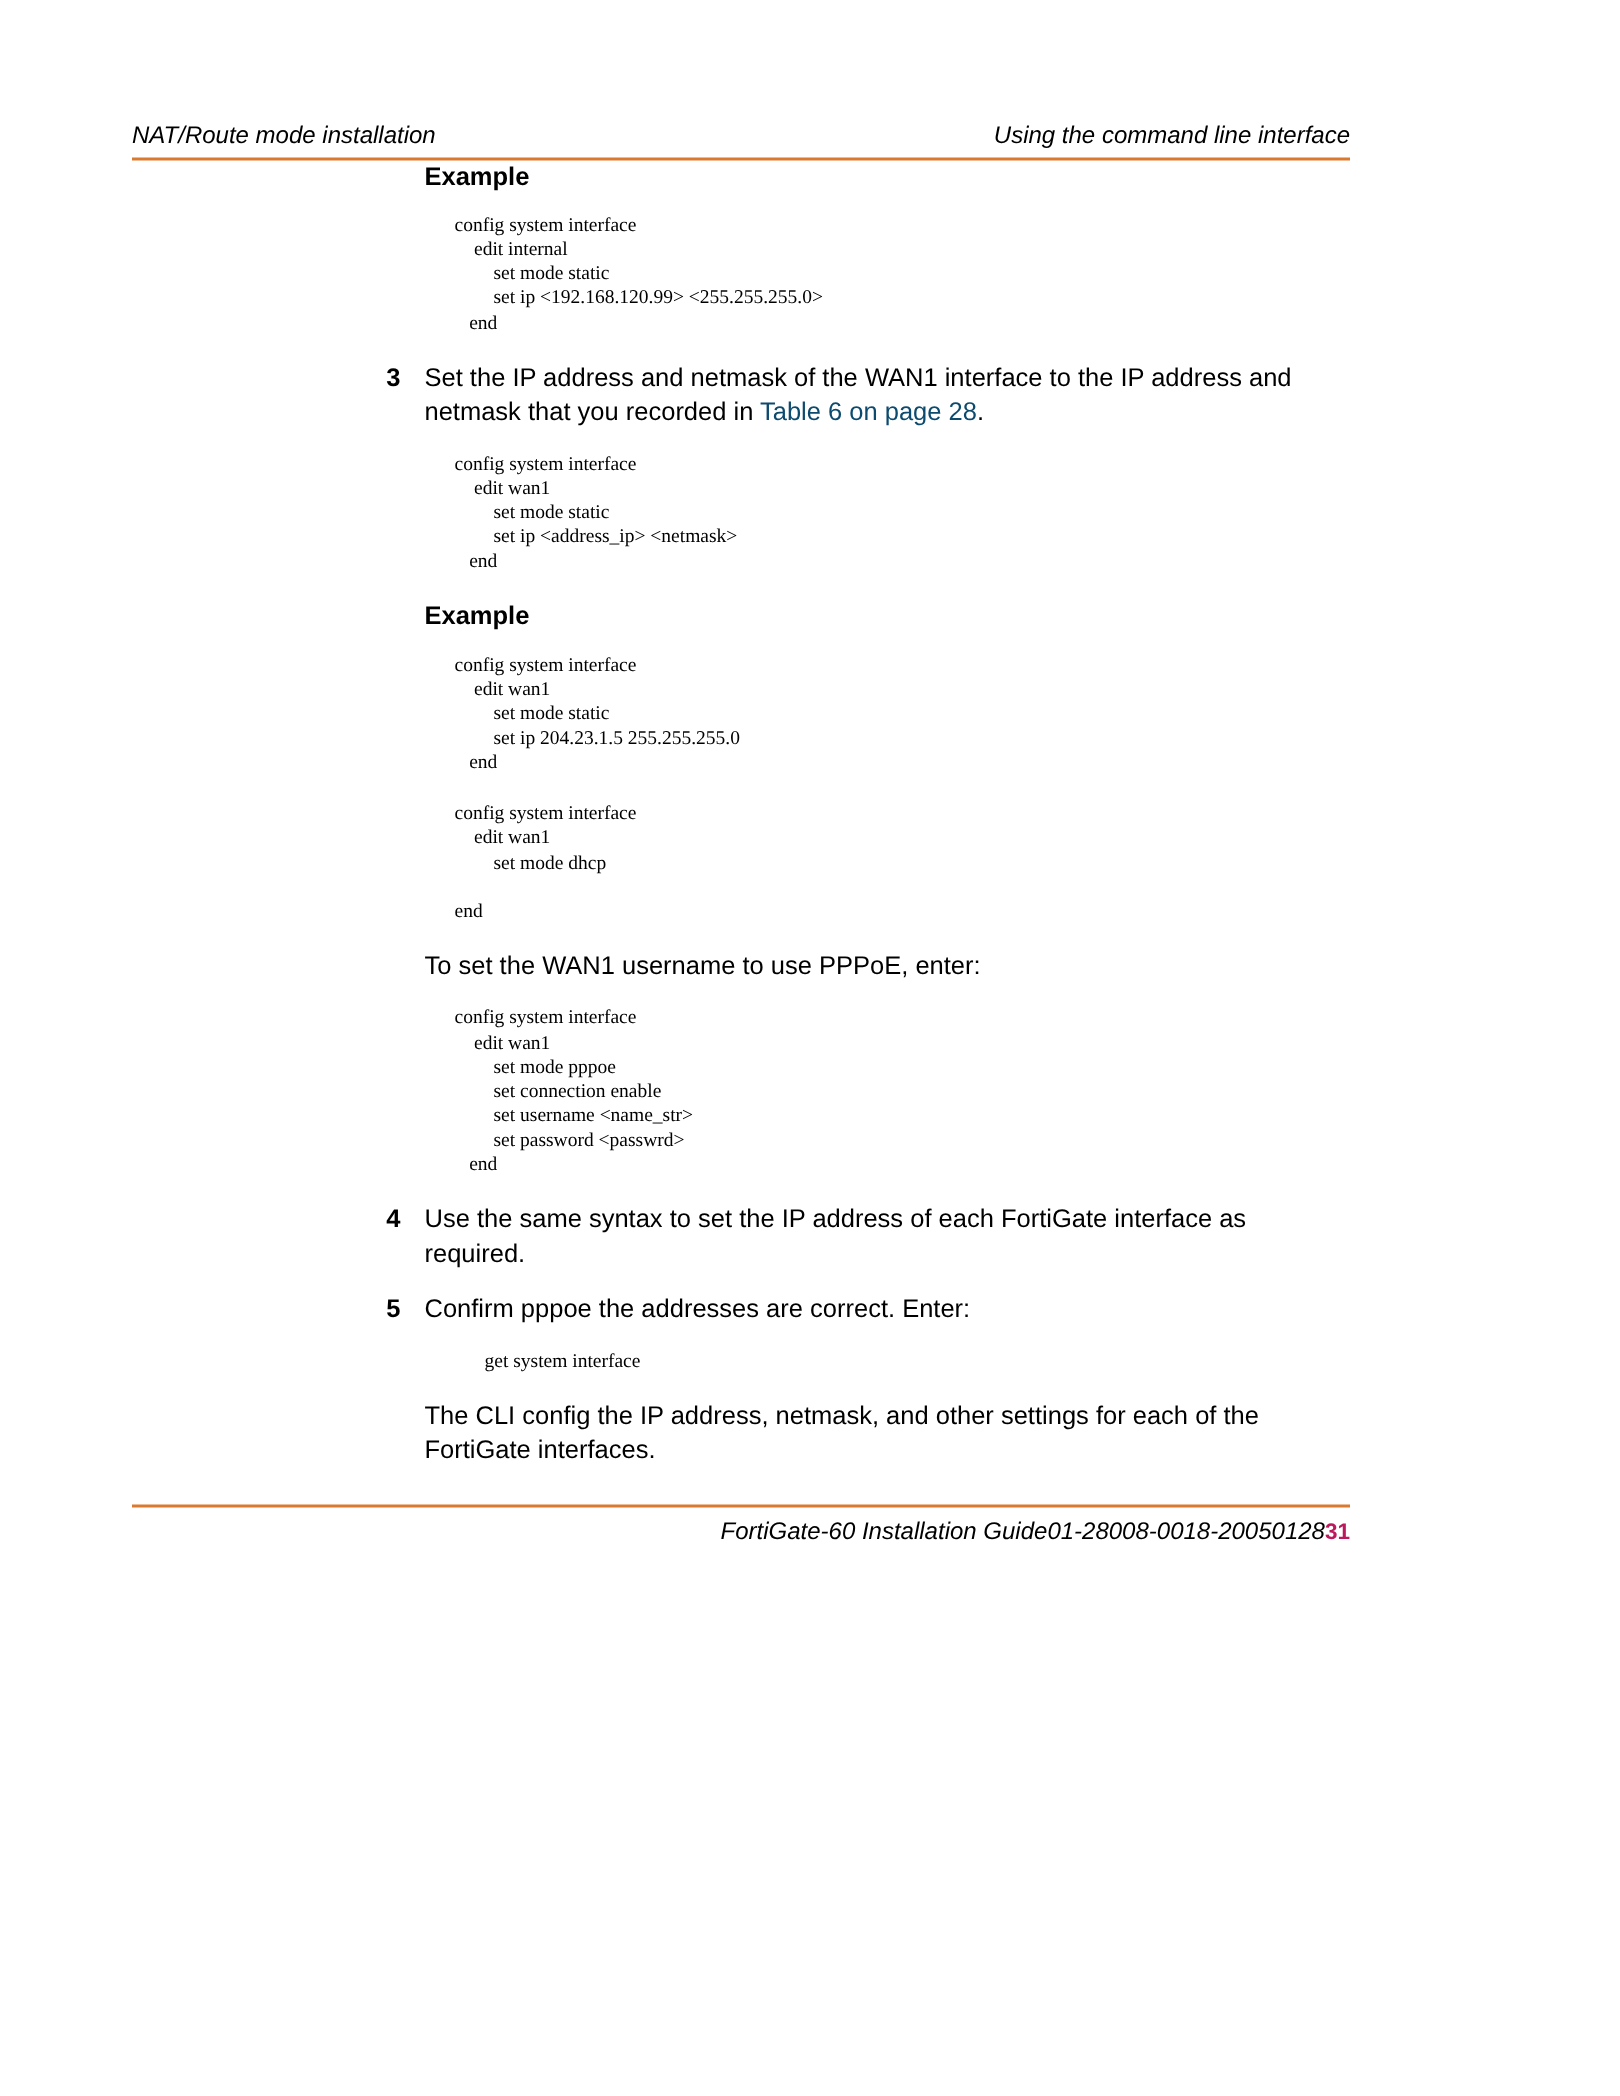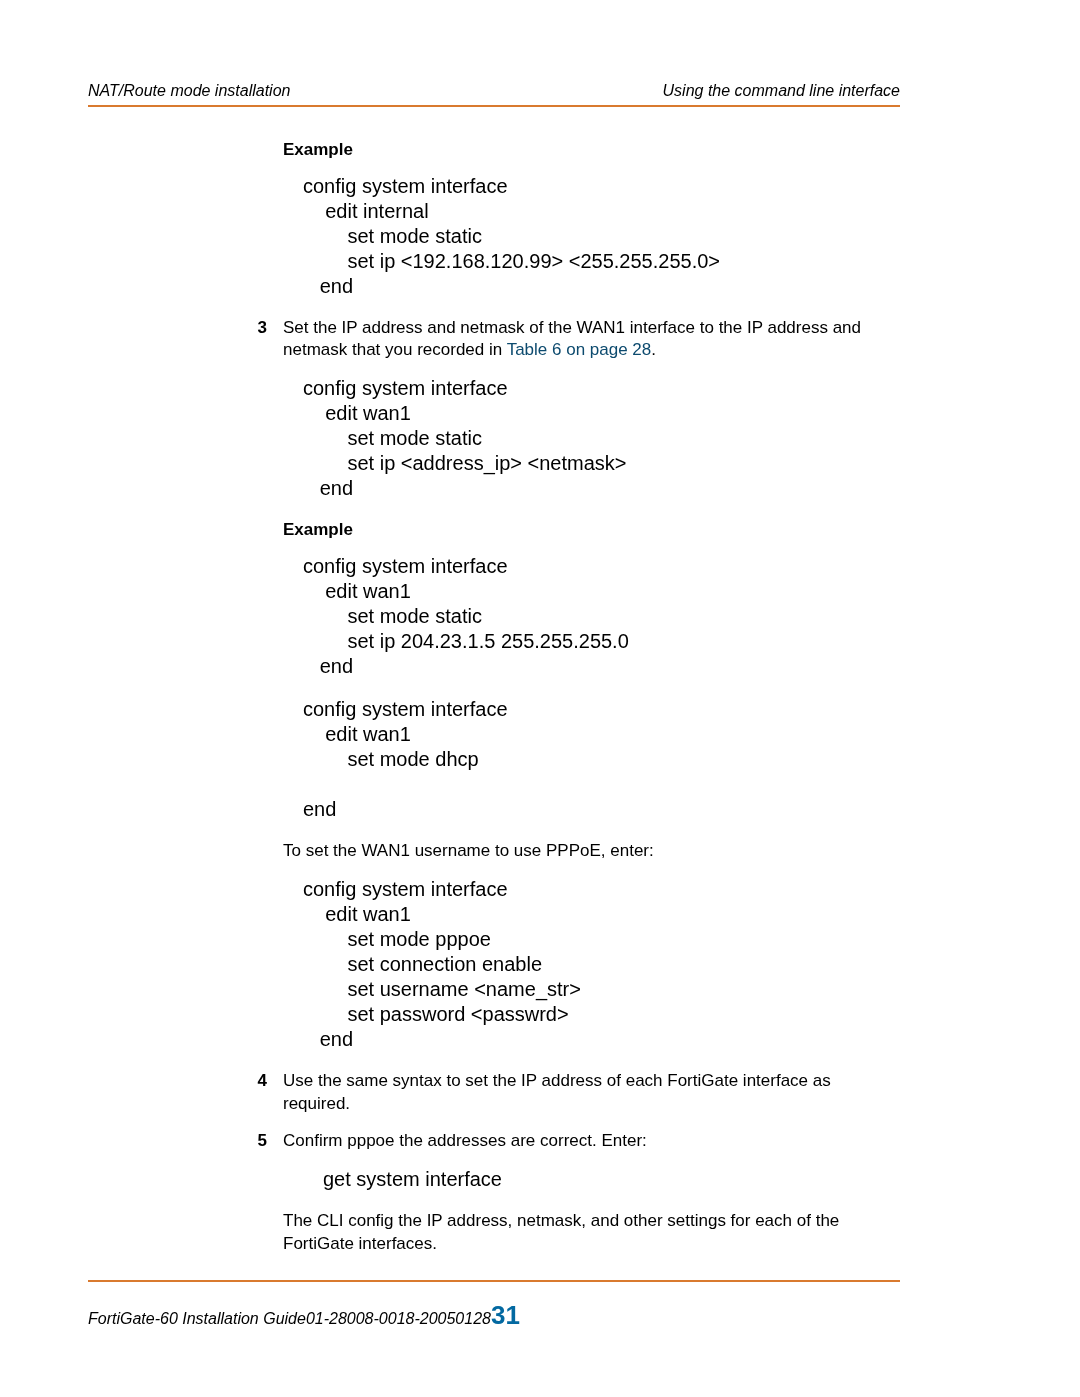--- a/index.html
+++ b/index.html
@@ -22,30 +22,29 @@
     font-size: 16px;
     margin-bottom: 3px;
   }
   .rule-orange {
     border: none;
     border-top: 2px solid #d97a2f;
     margin: 0;
   }
   .content {
     margin-left: 195px;
-    margin-top: 32px;
   }
   .heading {
     font-weight: bold;
     font-size: 17px;
     margin-bottom: 12px;
   }
   .code {
-    font-family: Liberation Sans, sans-serif;
-    font-size: 20px;
+    font-family: Liberation Serif, serif;
+    font-size: 13px;
     white-space: pre;
     line-height: 1.25;
     margin-left: 20px;
     margin-bottom: 18px;
   }
   .step-row {
     display: flex;
     margin-bottom: 14px;
   }
   .step-num {
@@ -57,30 +56,30 @@
     flex-shrink: 0;
   }
   .step-body { flex: 1; }
   .para { margin-bottom: 14px; }
   .link { color: #0c4a6e; }
   .footer {
     margin-top: 24px;
   }
   .footer-row {
     display: flex;
-    justify-content: flex-start;
+    justify-content: flex-end;
     align-items: baseline;
     font-style: italic;
     font-size: 16px;
-    margin-top: 16px;
+    margin-top: 6px;
   }
   .page-num {
-    color: #0369a1;
+    color: #be185d;
     font-weight: bold;
-    font-size: 26px;
+    font-size: 15px;
     font-style: normal;
   }
 </style>
 </head>
 <body>
 
 <div class="page">
 
   <div class="header-row">
     <span>NAT/Route mode installation</span>

